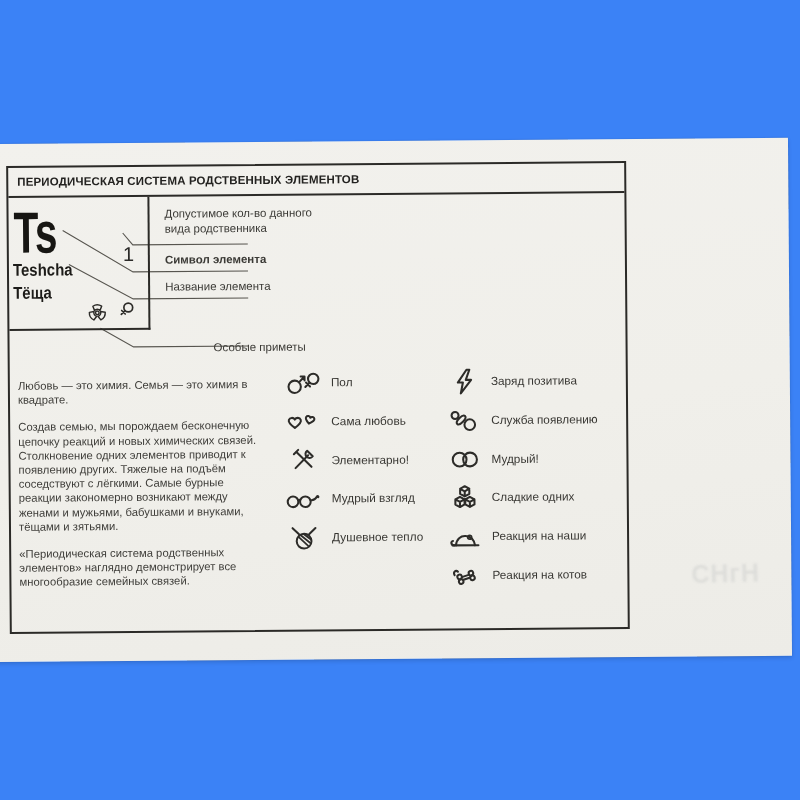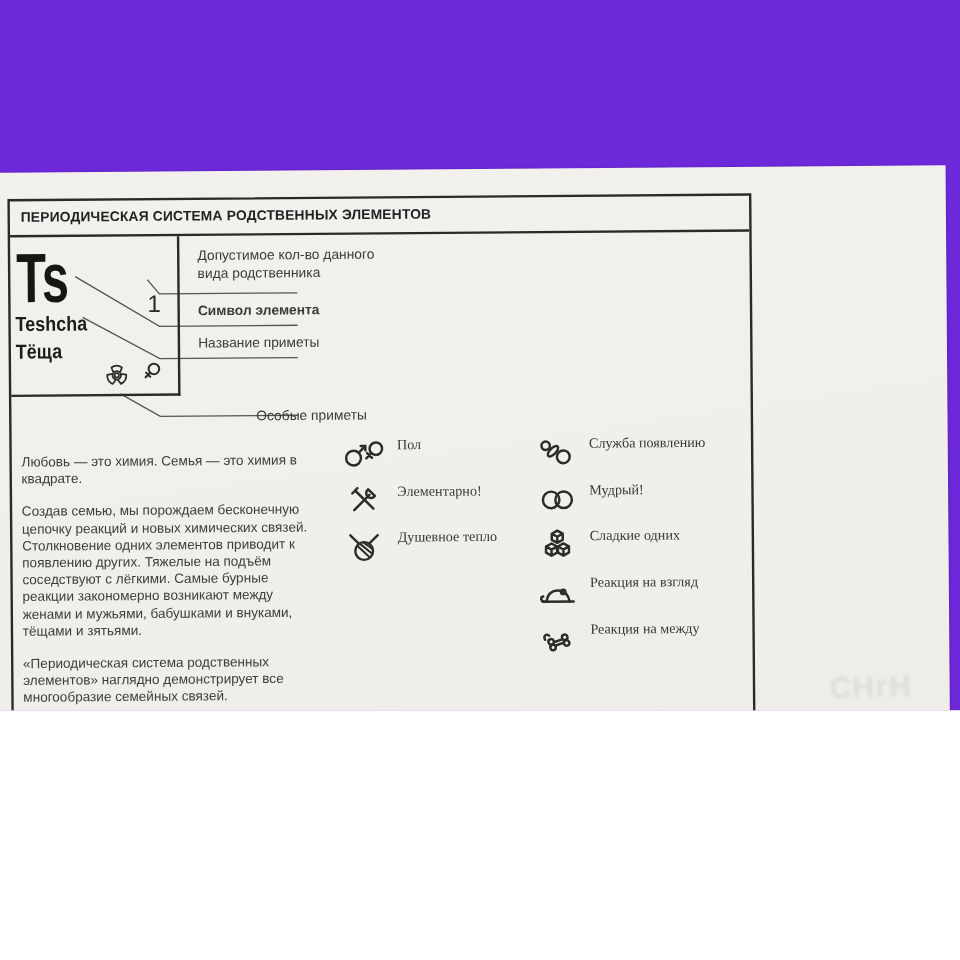--- a/index.html
+++ b/index.html
@@ -1,16 +1,16 @@
 <!DOCTYPE html>
 <html><head>
 <meta charset="utf-8">
 <style>
   html,body{margin:0;padding:0;background:#ffffff;}
-  .page{position:relative;width:800px;height:592px;background:#6d28d9;overflow:hidden;
+  .page{position:relative;width:800px;height:800px;background:#3b82f6;overflow:hidden;
         font-family:"Liberation Sans","DejaVu Sans",sans-serif;color:#34332f;}
   
   .card{position:absolute;left:-34px;top:141px;width:824px;height:518px;
         background:linear-gradient(172deg,#f2f1ed 0%,#f0efea 55%,#edece7 100%);
         transform:rotate(-0.45deg);transform-origin:center;
         box-shadow:0 2px 4px rgba(0,0,0,.14),0 0 1px rgba(0,0,0,.25);}
   
   .frame{position:absolute;left:42px;top:22px;width:620px;height:468px;
          border:2px solid #2b2a27;box-sizing:border-box;}
   .title-bar{position:absolute;left:0;right:0;top:0;height:28px;border-bottom:2px solid #2b2a27;
@@ -32,21 +32,21 @@
   .lg-symbol{left:156px;top:86px;font-weight:bold;}
   .lg-name{left:156px;top:113px;}
   .lg-traits{left:156px;top:174px;margin-left:48px;}
   
   .copy{position:absolute;left:8px;top:211px;width:248px;font-size:11.3px;line-height:14.2px;color:#3f3e3a;}
   .copy p{margin:0 0 13px 0;}
   
   .legend-col{position:absolute;top:198px;display:flex;flex-direction:column;}
   .legend-col.left{left:270px;}
   .legend-col.right{left:432px;}
-  .legend-row{height:38.7px;display:flex;align-items:flex-start;font-family:Liberation Serif, serif;}
+  .legend-row{height:38.7px;display:flex;align-items:center;}
   .icon-cell{width:46px;display:flex;justify-content:center;align-items:center;flex:none;}
   .legend-col.right .icon-cell{width:44px;}
   .legend-row .lbl{font-size:11.8px;color:#383733;white-space:nowrap;padding-left:5px;}
   svg.ic{display:block;}
   svg.ic *{stroke:#2d2c29;stroke-width:1.7;fill:none;stroke-linecap:round;stroke-linejoin:round;}
   svg.ic .fillpaper{fill:#f0efea;}
   svg.ic .thin{stroke-width:1.45;}
   
   .ghost{position:absolute;left:724px;top:421px;font-size:25px;font-weight:bold;letter-spacing:1px;
          color:rgba(110,115,125,.13);filter:blur(1.2px);transform:rotate(-1deg);}
@@ -90,21 +90,21 @@
             <g>
               <circle cx="43" cy="8.5" r="4.4"></circle>
               <path d="M39.8 11.6 L36 15.4 M36.4 11.5 L39.9 15"></path>
             </g>
           </svg>
         </div>
       </div>
 
       <div class="lg-label lg-count">Допустимое кол-во данного вида родственника</div>
       <div class="lg-label lg-symbol">Символ элемента</div>
-      <div class="lg-label lg-name">Название приметы</div>
+      <div class="lg-label lg-name">Название элемента</div>
       <div class="lg-label lg-traits">Особые приметы</div>
 
       <div class="copy">
         <p>Любовь — это химия. Семья — это химия в квадрате.</p>
         <p>Создав семью, мы порождаем бесконечную цепочку реакций и новых химических связей. Столкновение одних элементов приводит к появлению других. Тяжелые на подъём соседствуют с лёгкими. Самые бурные реакции закономерно возникают между женами и мужьями, бабушками и внуками, тёщами и зятьями.</p>
         <p>«Периодическая система родственных элементов» наглядно демонстрирует все многообразие семейных связей.</p>
       </div>
 
       <div class="legend-col left">
 
@@ -113,49 +113,79 @@
             <svg class="ic" width="40" height="29" viewBox="0 0 30 24">
               <circle cx="8.2" cy="15" r="5.1"></circle>
               <path d="M11.9 11.2 L16.4 6.6 M13.2 6.6 H16.4 V9.8"></path>
               <circle cx="23.6" cy="8.6" r="4.3"></circle>
               <path d="M20.5 11.7 L17 15.2 M17.6 11.6 L20.9 14.9"></path>
             </svg>
           </span>
           <span class="lbl">Пол</span>
         </div>
 
+        <div class="legend-row">
+          <span class="icon-cell">
+            <svg class="ic" width="40" height="29" viewBox="0 0 30 24">
+              <path d="M8.1 9.9 C7 7.9 4 8 3.2 10.1 C2.5 11.9 3.8 13.6 8.1 16.8 C12.4 13.6 13.7 11.9 13 10.1 C12.2 8 9.2 7.9 8.1 9.9 Z"></path>
+              <g transform="rotate(14 20 11)">
+                <path d="M20.3 8.3 C19.5 6.9 17.4 7 16.8 8.5 C16.3 9.8 17.2 11 20.3 13.3 C23.4 11 24.3 9.8 23.8 8.5 C23.2 7 21.1 6.9 20.3 8.3 Z"></path>
+              </g>
+            </svg>
+          </span>
+          <span class="lbl">Сама любовь</span>
+        </div>
 
         <div class="legend-row">
           <span class="icon-cell">
             <svg class="ic" width="30" height="29" viewBox="0 0 24 24">
               <path d="M15.9 8.1 L5.4 18.6"></path>
               <path d="M15.1 4.3 a3.3 3.3 0 1 0 4.6 4.6 L17.4 6.6 Z"></path>
               <path d="M6.4 5.4 L18.6 17.6"></path>
               <path d="M4.1 7.1 L7.7 3.5"></path>
             </svg>
           </span>
           <span class="lbl">Элементарно!</span>
         </div>
 
+        <div class="legend-row">
+          <span class="icon-cell">
+            <svg class="ic" width="40" height="29" viewBox="0 0 30 24">
+              <circle cx="6.1" cy="14.2" r="4.4"></circle>
+              <circle cx="16.3" cy="14.2" r="4.4"></circle>
+              <path d="M10.4 13 Q11.2 12 11.9 13"></path>
+              <path d="M20.6 13 C23.4 13.4 24.8 12 25.8 10.2 C26.3 9.3 27.4 9.5 27 10.6"></path>
+            </svg>
+          </span>
+          <span class="lbl">Мудрый взгляд</span>
+        </div>
 
         <div class="legend-row">
           <span class="icon-cell">
             <svg class="ic" width="34" height="31" viewBox="0 0 26 26">
               <path d="M8.8 9.8 L3.4 4.6 M17.2 9.8 L22.6 4.6"></path>
               <circle cx="13" cy="15.6" r="6.2"></circle>
               <path class="thin" d="M8.6 12.2 L16.4 19.6 M10.2 10.6 L18.2 17.2 M12.6 9.6 L19 14.4"></path>
             </svg>
           </span>
           <span class="lbl">Душевное тепло</span>
         </div>
 
       </div>
 
       <div class="legend-col right">
 
+        <div class="legend-row">
+          <span class="icon-cell">
+            <svg class="ic" width="30" height="29" viewBox="0 0 24 24">
+              <path d="M14.2 2 L7 12.6 H11.2 L9.4 21.6 L18 10.4 H13.6 L16.6 2 Z"></path>
+            </svg>
+          </span>
+          <span class="lbl">Заряд позитива</span>
+        </div>
 
         <div class="legend-row">
           <span class="icon-cell">
             <svg class="ic" width="36" height="29" viewBox="0 0 28 24">
               <circle cx="6.5" cy="7.5" r="2.9"></circle>
               <ellipse cx="11.5" cy="11.3" rx="2.1" ry="4.6" transform="rotate(45 11.5 11.3)"></ellipse>
               <circle cx="18.6" cy="15.2" r="4.4"></circle>
             </svg>
           </span>
           <span class="lbl">Служба появлению</span>
@@ -190,35 +220,35 @@
 
         <div class="legend-row">
           <span class="icon-cell">
             <svg class="ic" width="38" height="29" viewBox="0 0 30 24">
               <path d="M4.6 19 H26"></path>
               <path d="M6.2 19 C3.4 19 2.6 15.8 5 15.4"></path>
               <path d="M7.4 19 C7.8 13.8 11.4 11 15.6 11.4 C19.6 11.8 22.4 14.6 23.2 19"></path>
               <circle class="thin" cx="18.8" cy="12.4" r="1.6"></circle>
             </svg>
           </span>
-          <span class="lbl">Реакция на взгляд</span>
+          <span class="lbl">Реакция на наши</span>
         </div>
 
         <div class="legend-row">
           <span class="icon-cell">
             <svg class="ic" width="34" height="31" viewBox="0 0 28 26">
               <path d="M5 13.2 C3.4 10.6 6 8.4 7.8 10.4"></path>
               <g transform="rotate(-18 14 15)">
                 <path d="M10.5 14 H18.5 M10.5 16.6 H18.5"></path>
                 <circle class="fillpaper" cx="9.5" cy="13.2" r="1.9"></circle>
                 <circle class="fillpaper" cx="9.5" cy="17.4" r="1.9"></circle>
                 <circle class="fillpaper" cx="19.5" cy="13.2" r="1.9"></circle>
                 <circle class="fillpaper" cx="19.5" cy="17.4" r="1.9"></circle>
               </g>
             </svg>
           </span>
-          <span class="lbl">Реакция на между</span>
+          <span class="lbl">Реакция на котов</span>
         </div>
       </div>
 
     </div>
   </div>
 </div>
 
 </body></html>

